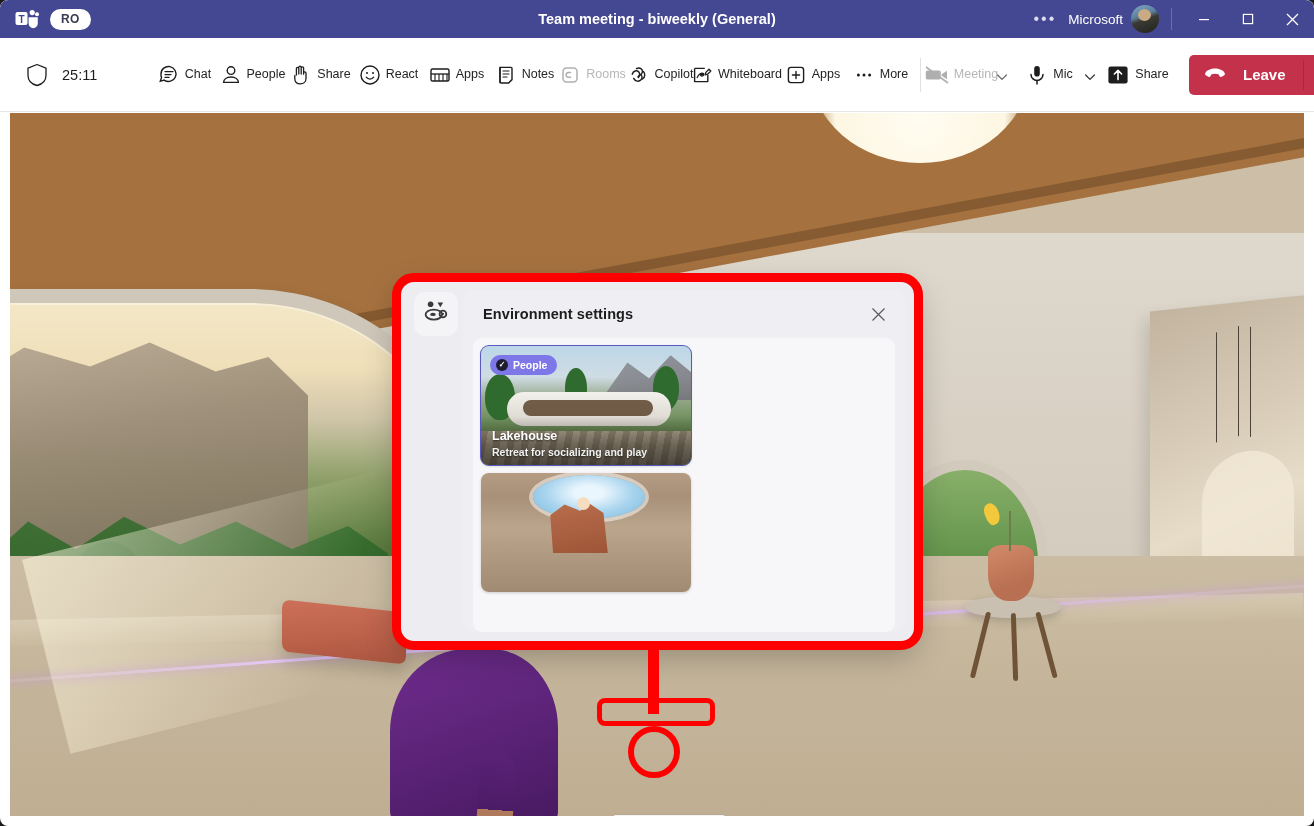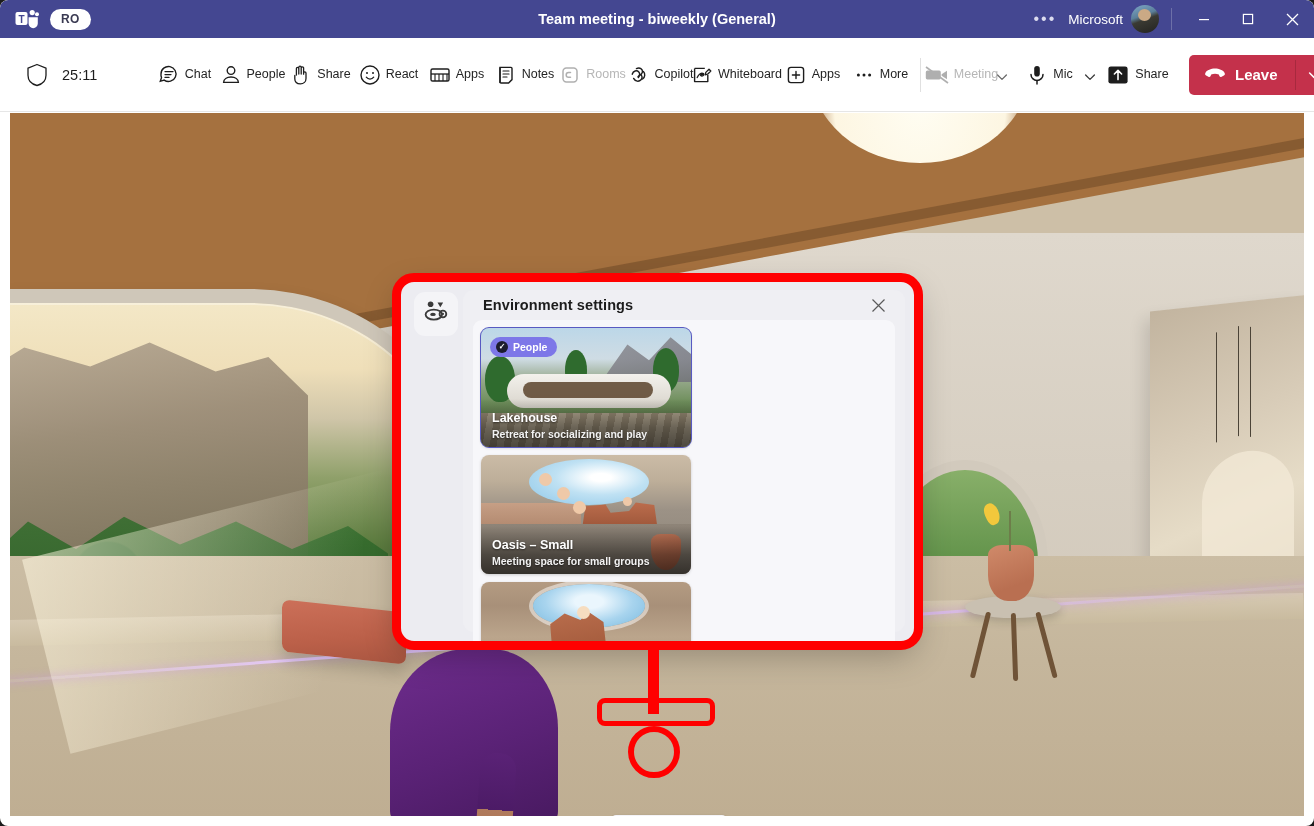--- a/index.html
+++ b/index.html
@@ -107,21 +107,21 @@
   }
   #share-item .ticon svg { display:block; }
   #leave-btn {
     display: flex; align-items: stretch;
     background: #c4314b; color: #ffffff;
     border-radius: 5px; height: 40px;
     margin-left: 18px; margin-right: 24px;
     overflow: hidden;
   }
   #leave-main {
-    display: flex; align-items: center; gap: 9px;
+    display: flex; align-items: center; gap: 17px;
     padding: 0 17px 0 15px; font-size: 15px; font-weight: 600;
   }
   #leave-split { width:1px; background:#a7293e; margin:5px 0; }
   #leave-chev { display:flex; align-items:center; padding: 0 11px; }
 
   
   #stage {
     position: absolute; left: 10px; top: 113px;
     width: 1294px; height: 703px;
     overflow: hidden;
@@ -772,36 +772,20 @@
           </div>
           <div class="card-shade"></div>
           <div class="current-badge">
             <span class="badge-check">✓</span>
             <span>People</span>
           </div>
           <div class="env-name">Lakehouse</div>
           <div class="env-desc">Retreat for socializing and play</div>
         </div>
 
-        <div class="env-card">
-          <div class="env-thumb th-oasis-s">
-            <div class="horizon"></div>
-            <div class="mesa"></div>
-            <div class="sky"></div>
-            <div class="lamp a"></div>
-            <div class="lamp b"></div>
-            <div class="lamp c"></div>
-            <div class="lamp d"></div>
-            <div class="floor"></div>
-            <div class="vase"></div>
-          </div>
-          <div class="card-shade"></div>
-          <div class="env-name">Oasis – Small</div>
-          <div class="env-desc">Meeting space for small groups</div>
-        </div>
 
         <div class="env-card">
           <div class="env-thumb th-oasis-l">
             <div class="oculus"></div>
             <div class="rock"></div>
             <div class="lamp2"></div>
 
           </div>
 
         </div>

